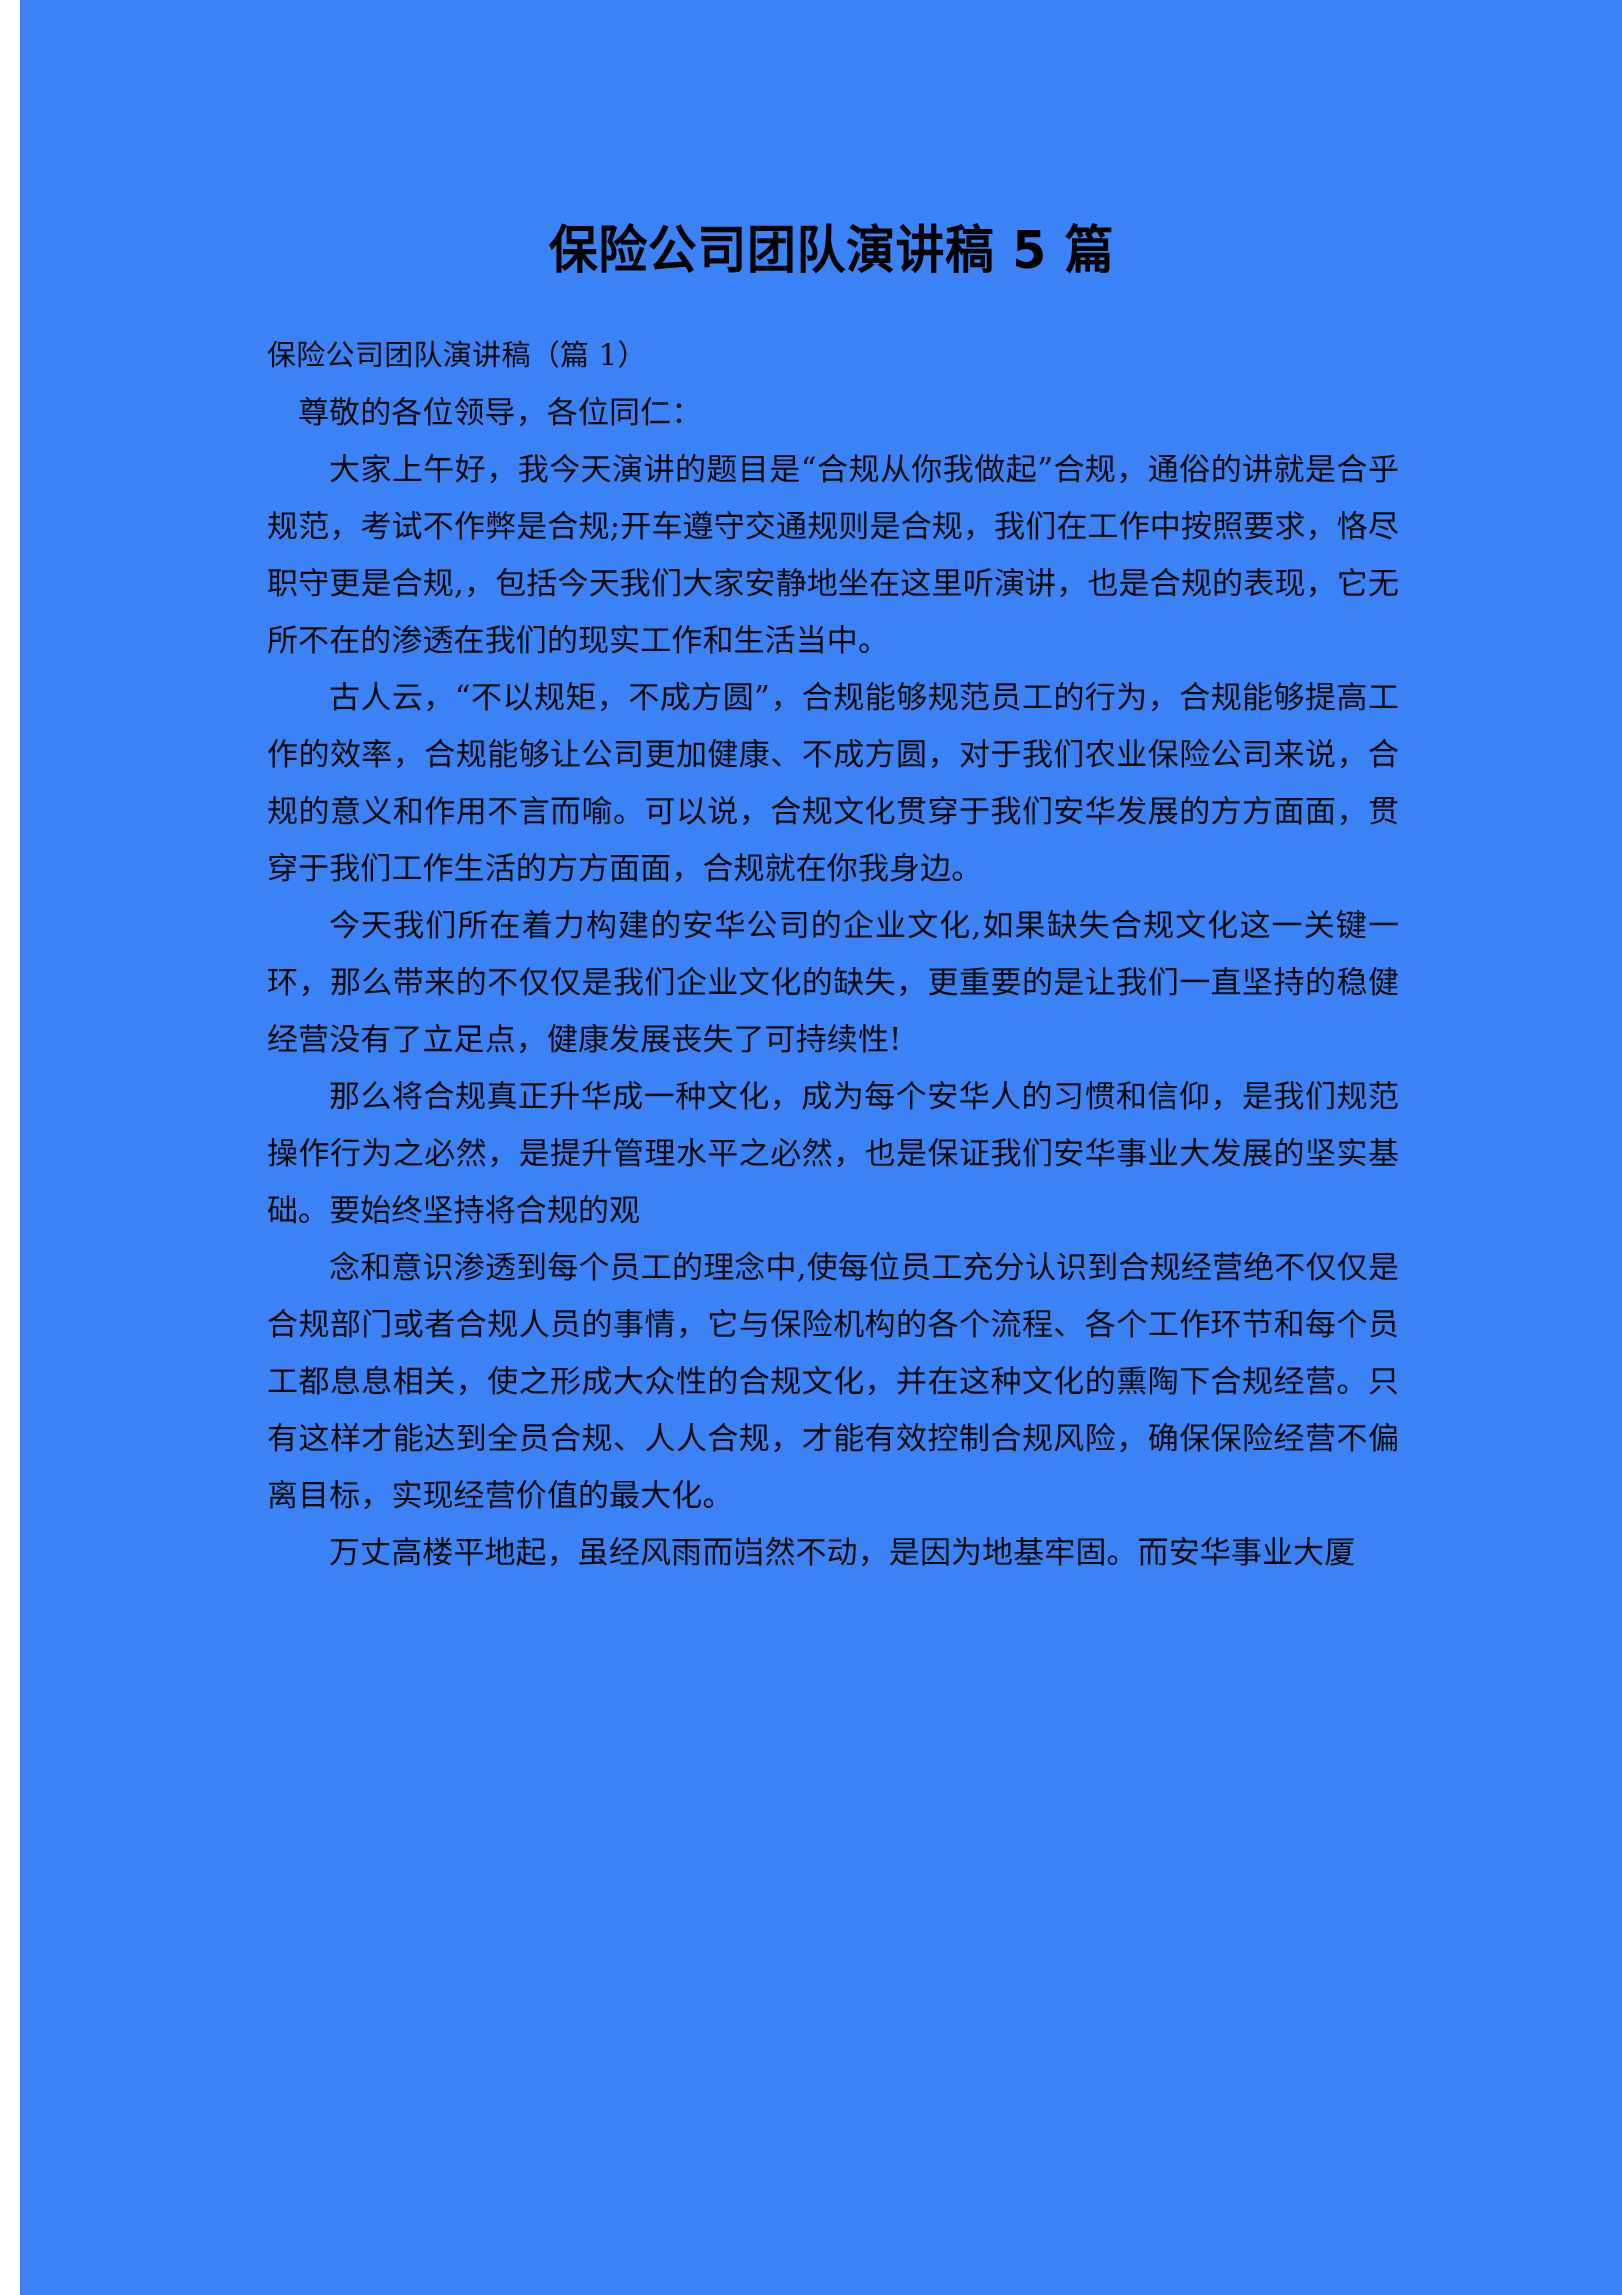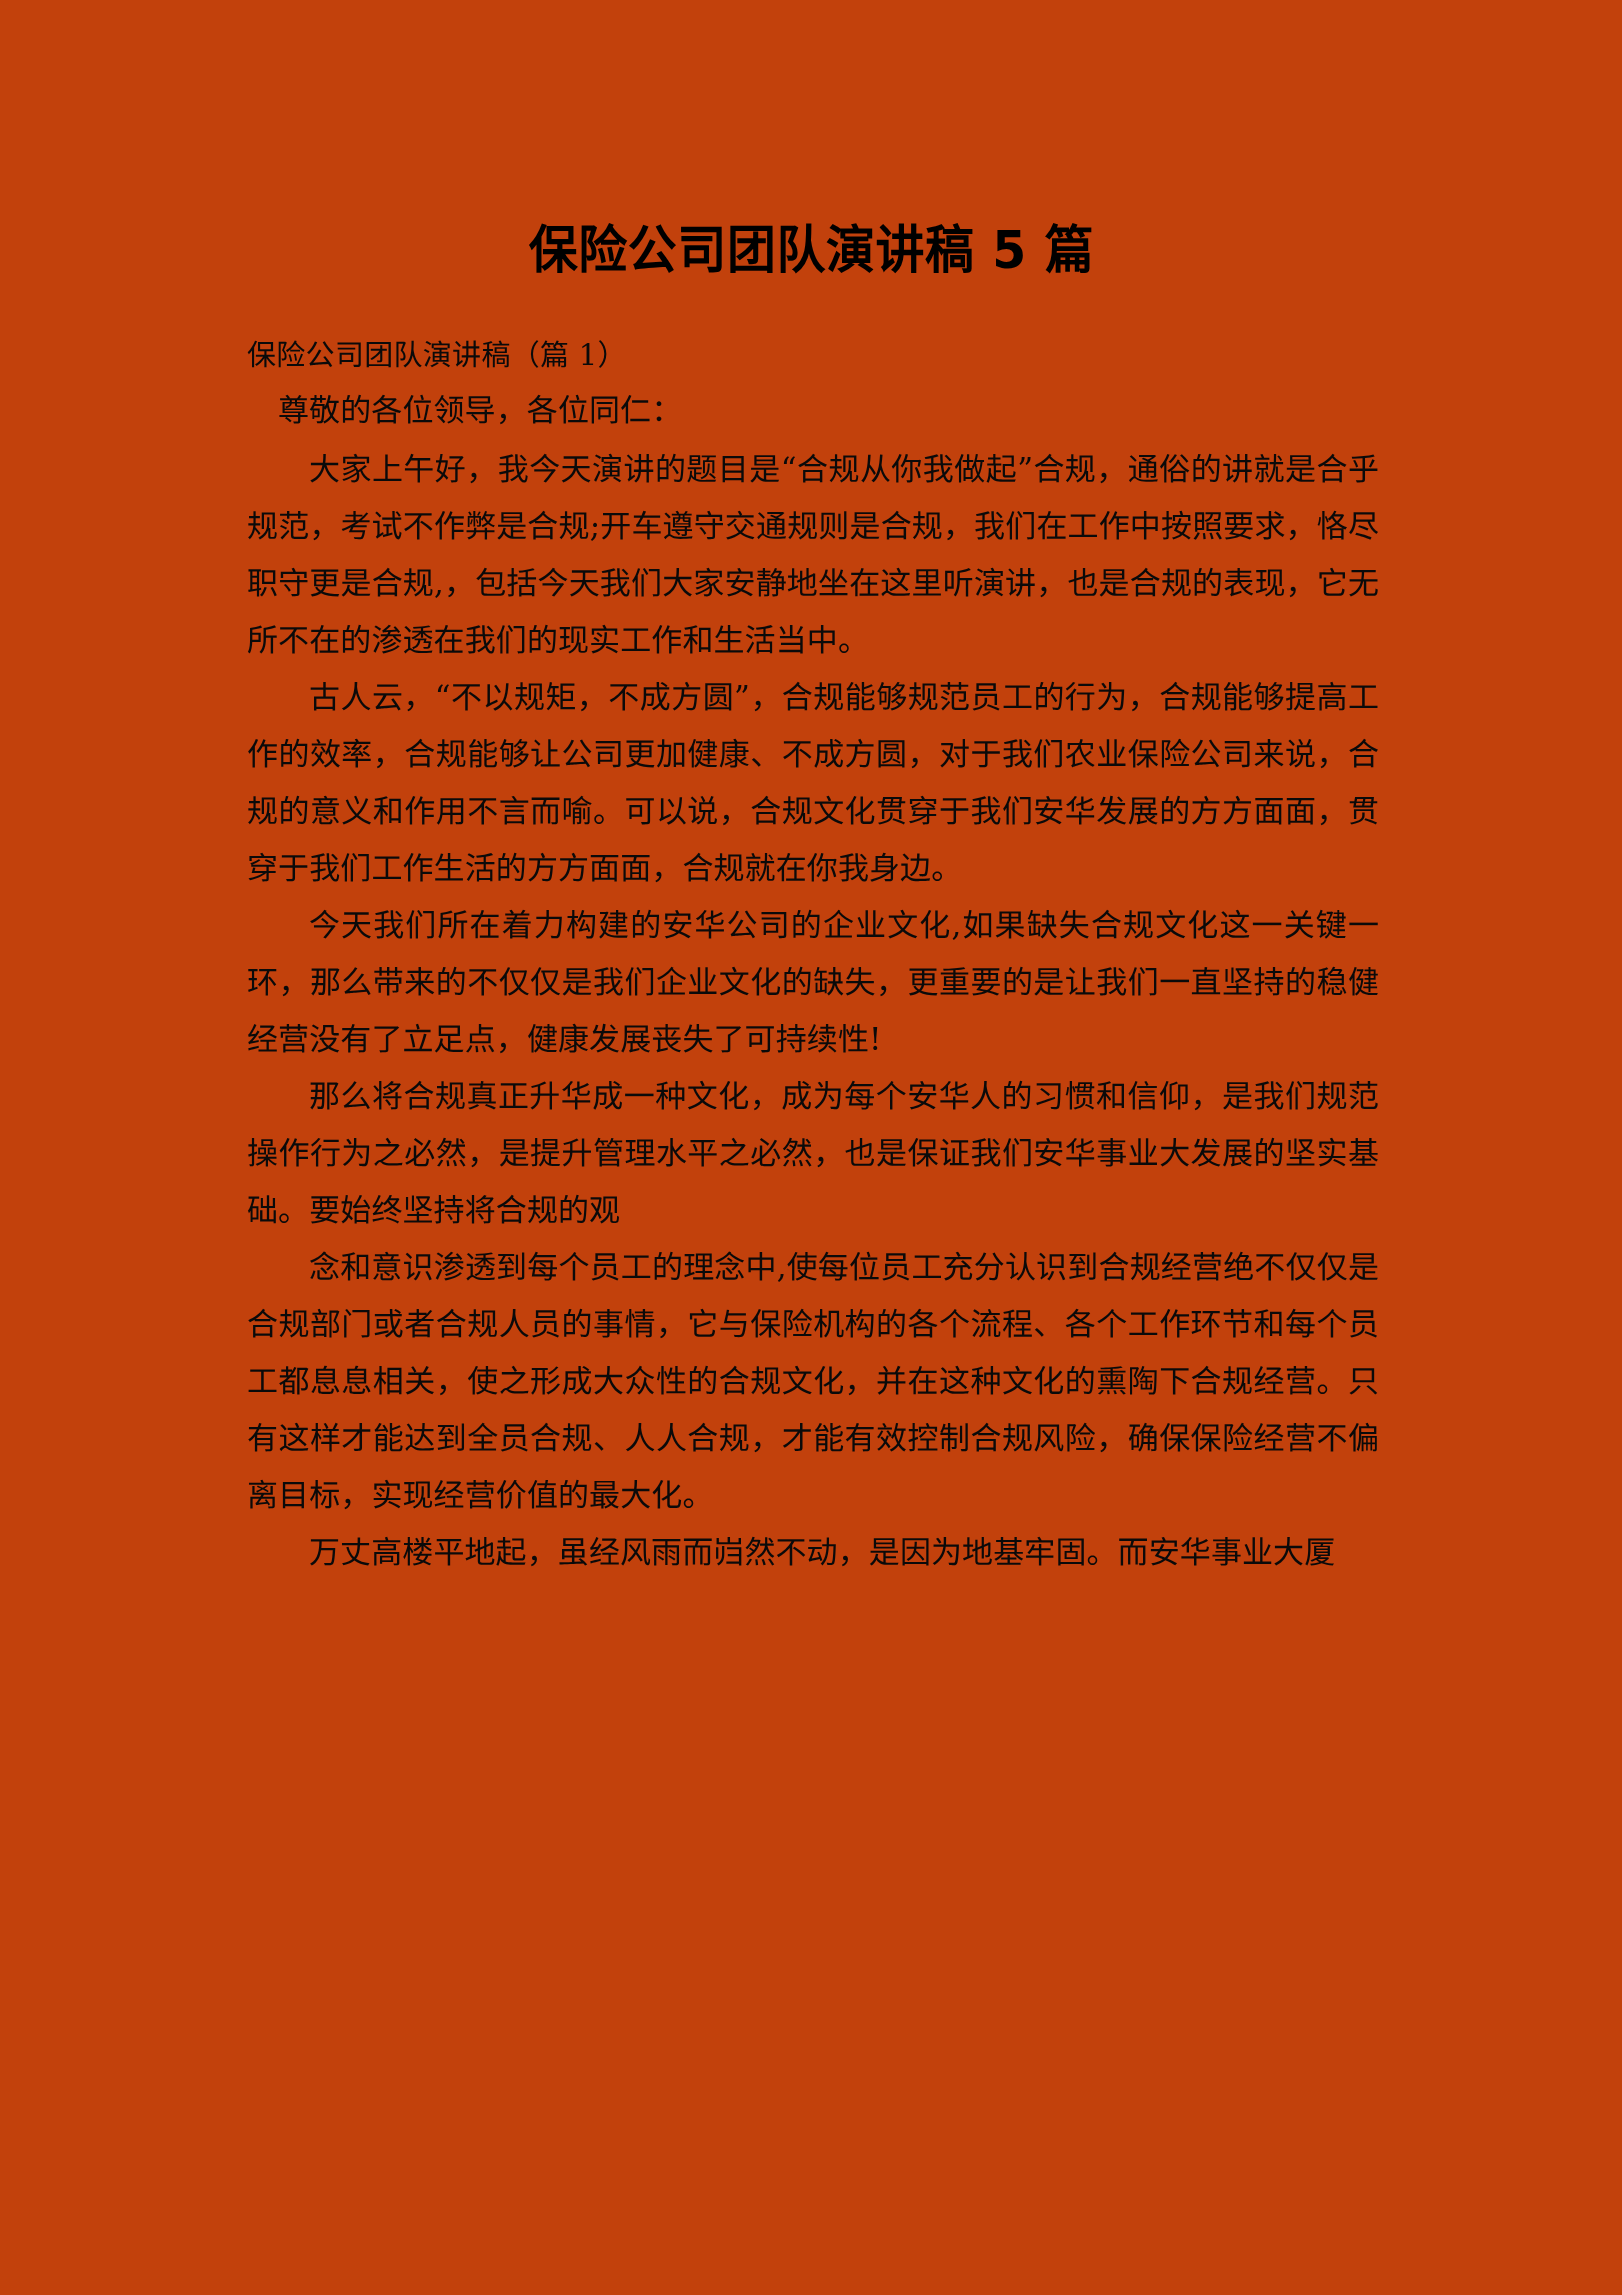--- a/index.html
+++ b/index.html
@@ -13,21 +13,22 @@
     height: 2295px;
     position: relative;
     overflow: hidden;
     font-family: "DejaVu Serif", "Liberation Serif", serif;
     -webkit-font-smoothing: antialiased;
   }
 
   .page {
     position: absolute;
     inset: 0;
-    background: #c2410c;
+    background: #3b82f6;
+    margin-left: 20px;
   }
 
   
   .doc-title {
     position: absolute;
     top: 187px;
     left: 0;
     width: 1623px;
     text-align: center;
     font-family: "DejaVu Sans", "Liberation Sans", sans-serif;
@@ -68,21 +69,20 @@
     word-break: break-all;
   }
 
   .para.indent {
     text-indent: 2em;
   }
 
   .para.greeting {
     text-indent: 1em;
     text-align: center;
-    font-family: Liberation Mono, monospace;
   }
 </style>
 </head>
 <body>
 
 <div class="page">
 
   <h1 class="doc-title">保险公司团队演讲稿 5 篇</h1>
 
   <div class="doc-body">

